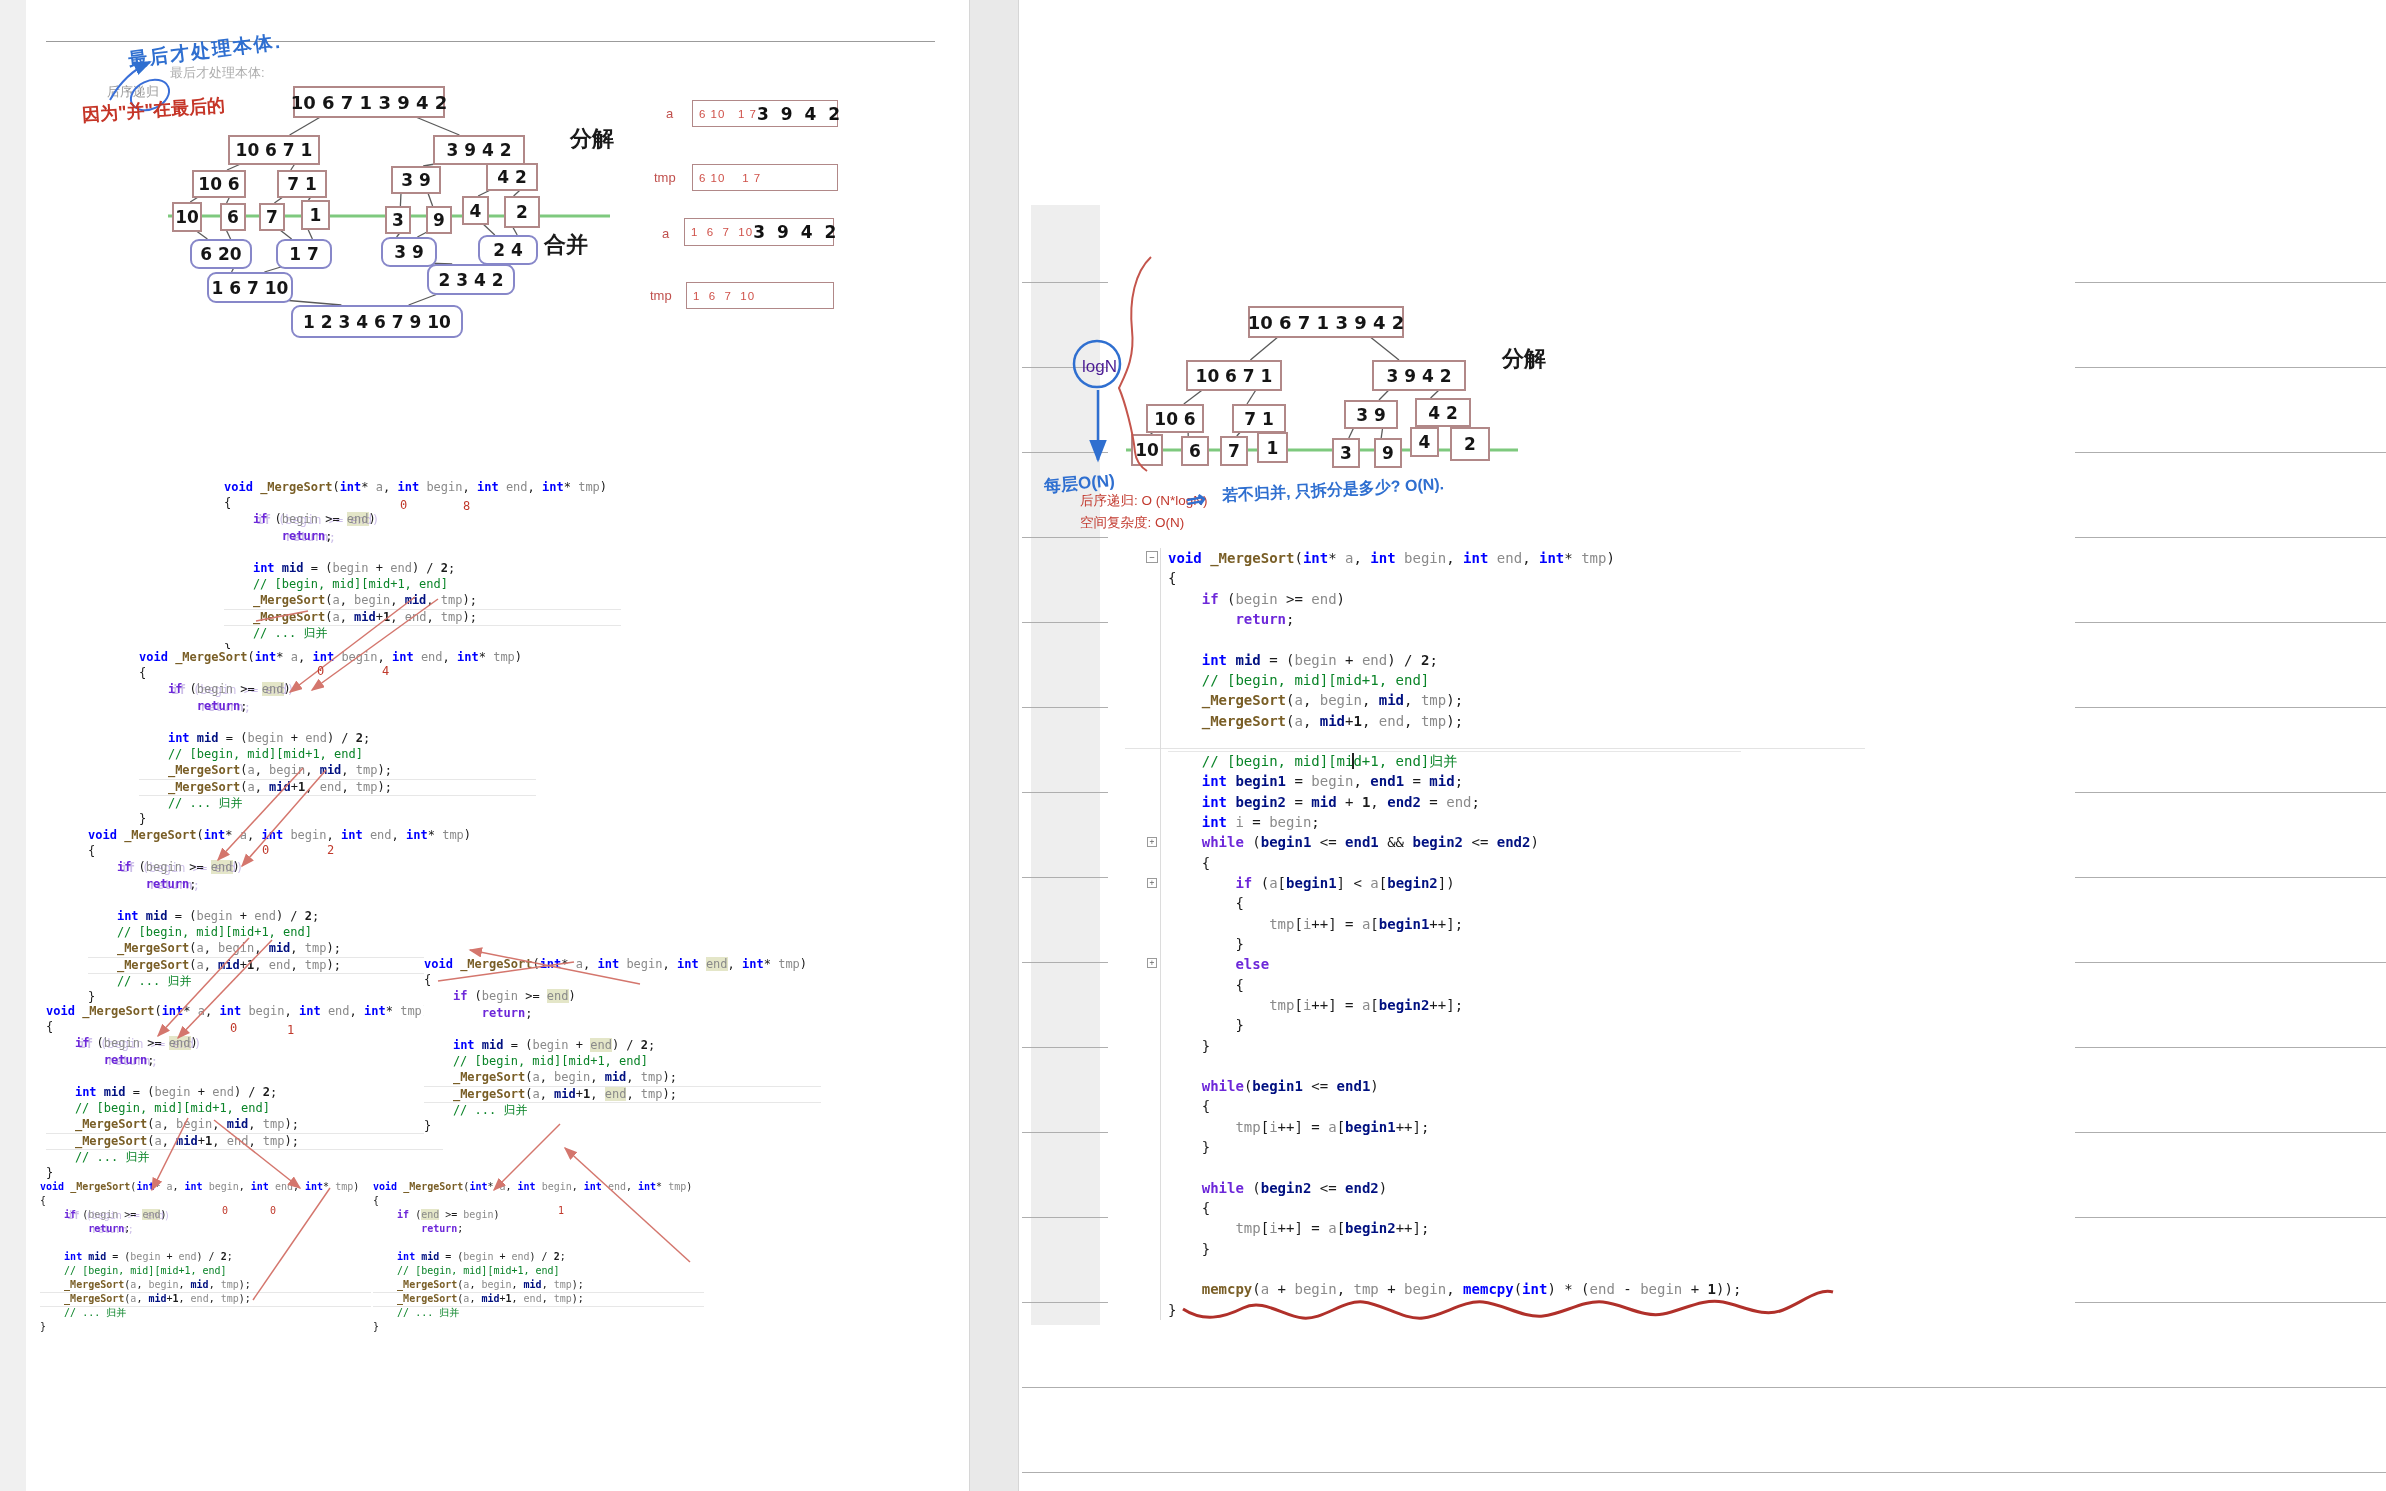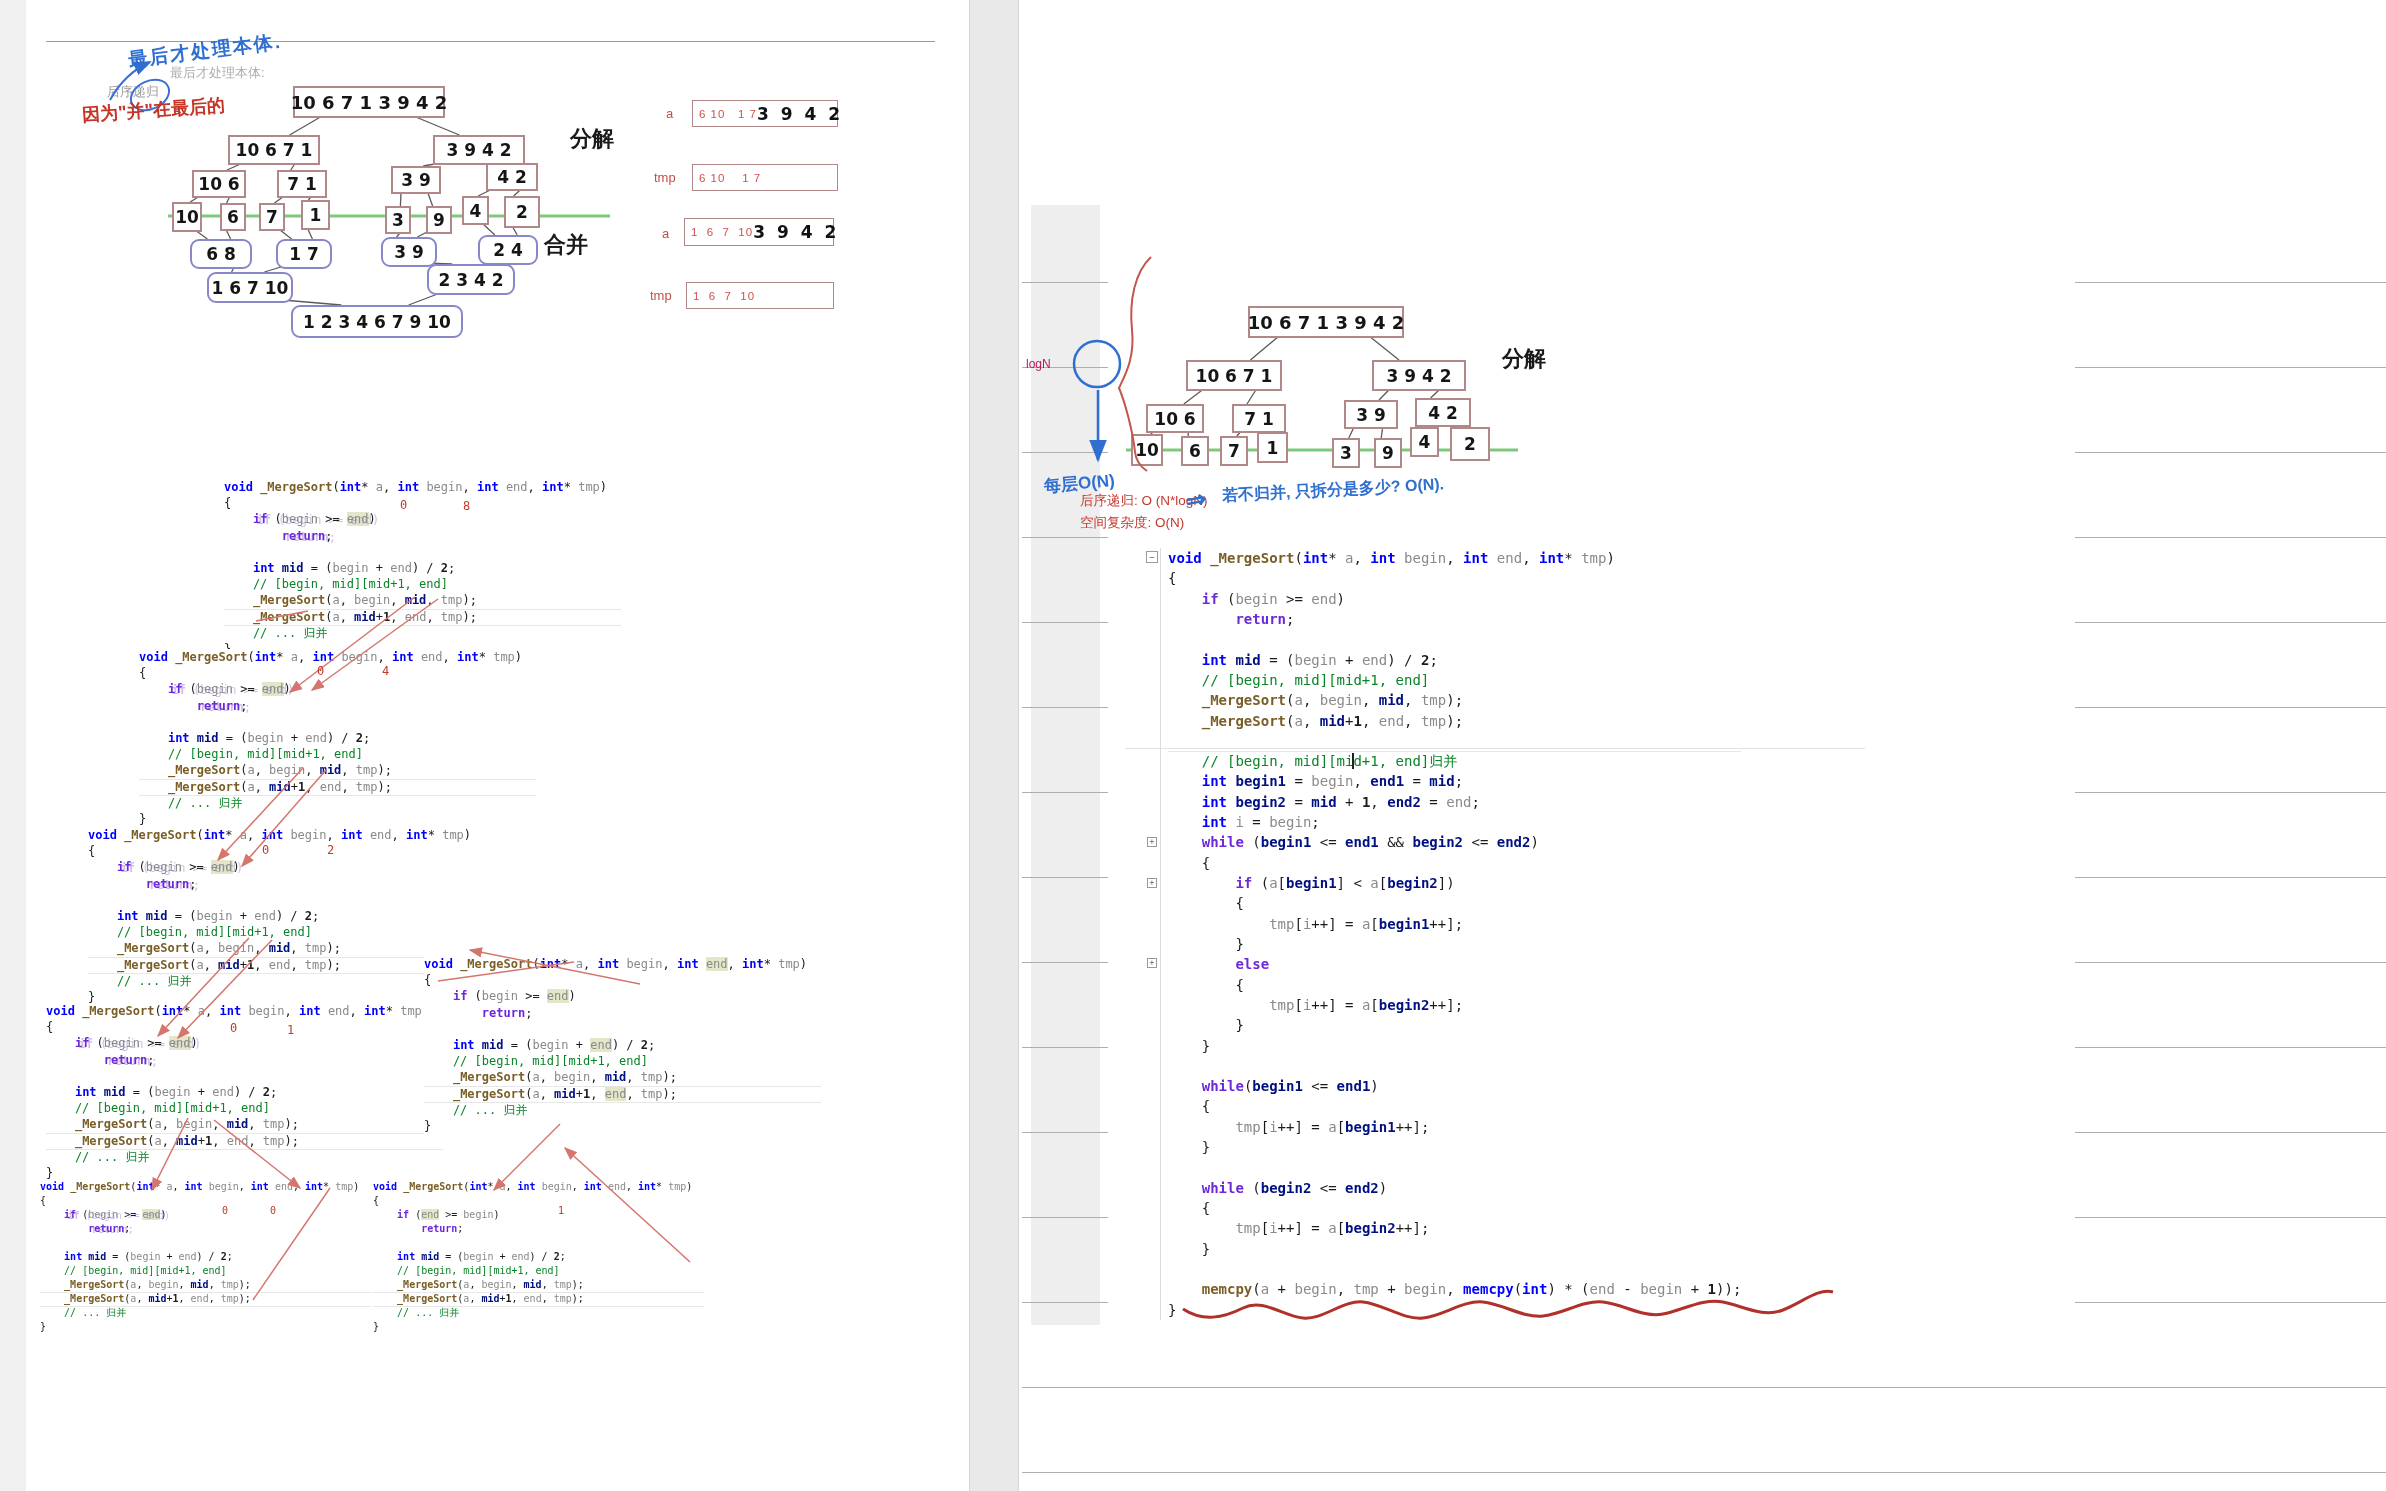--- a/index.html
+++ b/index.html
@@ -164,21 +164,21 @@
 
   <div class="hw-blue" style="left:128px;top:38px;font-size:19px;font-weight:700;transform:rotate(-7deg);letter-spacing:2px">最后才处理本体.</div>
   <div class="gray-print" style="left:170px;top:64px;font-size:13px">最后才处理本体:</div>
   <div class="gray-print" style="left:107px;top:83px;font-size:13px;color:#9c9c9c">后序递归</div>
   <div class="hw-red" style="left:82px;top:98px;font-size:18px;font-weight:700;transform:rotate(-4deg)">因为"并"在最后的</div>
 
   <div class="big-label" style="left:570px;top:124px">分解</div>
   <div class="big-label" style="left:544px;top:230px">合并</div>
   <div class="big-label" style="left:1502px;top:344px">分解</div>
 
-  <div class="hw-blue" style="left:1026px;top:357px;font-size:12px;color:#be185d">logN</div>
+  <div class="hw-blue" style="left:1082px;top:357px;font-size:17px;color:#4c1d95">logN</div>
   <div class="hw-blue" style="left:1044px;top:472px;font-size:17px;font-weight:700;transform:rotate(-5deg)">每层O(N)</div>
   <div class="hw-red" style="left:1080px;top:492px;font-size:13.5px;color:#c23a2f">后序递归: O (N*logN)</div>
   <div class="hw-red" style="left:1080px;top:514px;font-size:13.5px;color:#c23a2f">空间复杂度: O(N)</div>
   <div class="hw-blue" style="left:1186px;top:486px;font-size:24px;font-weight:700;transform:rotate(-10deg)">⇒</div>
   <div class="hw-blue" style="left:1222px;top:480px;font-size:16px;font-weight:700;transform:rotate(-3deg)">若不归并, 只拆分是多少? O(N).</div>
 
   <div id="gen">
       <div class="tn tn-split" style="left: 293px; top: 86px; width: 148px; height: 28px; font-size: 18px;">10 6 7 1 3 9 4 2</div>
       <div class="tn tn-split" style="left: 228px; top: 135px; width: 88px; height: 26px; font-size: 17px;">10 6 7 1</div>
       <div class="tn tn-split" style="left: 433px; top: 135px; width: 88px; height: 26px; font-size: 17px;">3 9 4 2</div>
@@ -187,21 +187,21 @@
       <div class="tn tn-split" style="left: 391px; top: 166px; width: 46px; height: 24px; font-size: 17px;">3 9</div>
       <div class="tn tn-split" style="left: 486px; top: 163px; width: 48px; height: 24px; font-size: 17px;">4 2</div>
       <div class="tn tn-split" style="left: 172px; top: 202px; width: 26px; height: 26px; font-size: 17px;">10</div>
       <div class="tn tn-split" style="left: 220px; top: 203px; width: 22px; height: 24px; font-size: 17px;">6</div>
       <div class="tn tn-split" style="left: 259px; top: 203px; width: 22px; height: 24px; font-size: 17px;">7</div>
       <div class="tn tn-split" style="left: 301px; top: 200px; width: 25px; height: 26px; font-size: 17px;">1</div>
       <div class="tn tn-split" style="left: 385px; top: 206px; width: 22px; height: 24px; font-size: 17px;">3</div>
       <div class="tn tn-split" style="left: 426px; top: 206px; width: 22px; height: 24px; font-size: 17px;">9</div>
       <div class="tn tn-split" style="left: 462px; top: 196px; width: 23px; height: 25px; font-size: 17px;">4</div>
       <div class="tn tn-split" style="left: 504px; top: 196px; width: 32px; height: 28px; font-size: 17px;">2</div>
-      <div class="tn tn-merge" style="left: 190px; top: 239px; width: 58px; height: 26px; font-size: 17px;">6 8</div>
+      <div class="tn tn-merge" style="left: 190px; top: 239px; width: 58px; height: 26px; font-size: 17px;">6 20</div>
       <div class="tn tn-merge" style="left: 276px; top: 239px; width: 52px; height: 26px; font-size: 17px;">1 7</div>
       <div class="tn tn-merge" style="left: 381px; top: 237px; width: 52px; height: 26px; font-size: 17px;">3 9</div>
       <div class="tn tn-merge" style="left: 478px; top: 235px; width: 56px; height: 26px; font-size: 17px;">2 4</div>
       <div class="tn tn-merge" style="left: 207px; top: 272px; width: 82px; height: 27px; font-size: 17px;">1 6 7 10</div>
       <div class="tn tn-merge" style="left: 427px; top: 264px; width: 84px; height: 27px; font-size: 17px;">2 3 4 2</div>
       <div class="tn tn-merge" style="left: 291px; top: 305px; width: 168px; height: 29px; font-size: 17px;">1 2 3 4 6 7 9 10</div>
       <div class="tn tn-split" style="left: 1248px; top: 306px; width: 152px; height: 28px; font-size: 18px;">10 6 7 1 3 9 4 2</div>
       <div class="tn tn-split" style="left: 1186px; top: 360px; width: 92px; height: 27px; font-size: 17px;">10 6 7 1</div>
       <div class="tn tn-split" style="left: 1372px; top: 360px; width: 90px; height: 27px; font-size: 17px;">3 9 4 2</div>
       <div class="tn tn-split" style="left: 1146px; top: 404px; width: 54px; height: 25px; font-size: 17px;">10 6</div>

